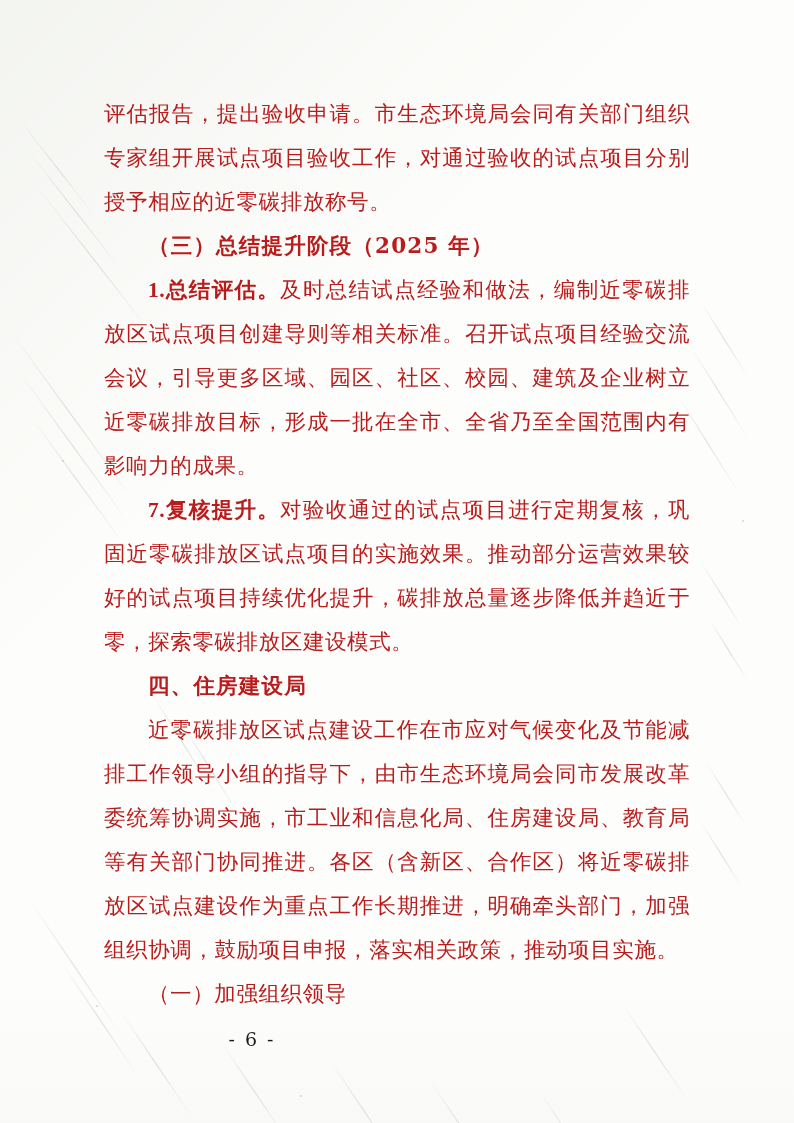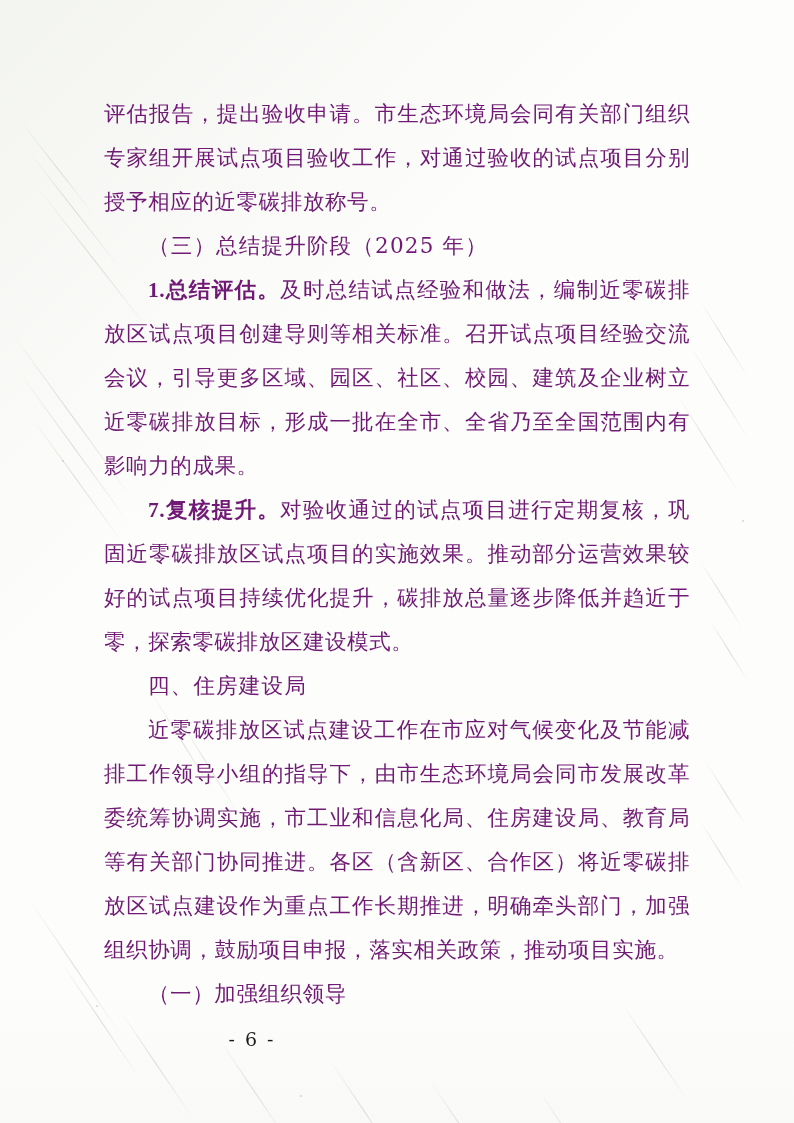--- a/index.html
+++ b/index.html
@@ -41,31 +41,31 @@
   .content {
     position: absolute;
     left: 104px;
     top: 92px;
     width: 586px;
   }
   p {
     margin: 0;
     font-size: 21.5px;
     line-height: 44px;
-    color: #701a75;
+    color: #b91c1c;
     letter-spacing: 0.6px;
     text-align: justify;
     text-justify: inter-character;
     font-family: "DejaVu Serif", serif;
   }
   p.indent2 {
     text-indent: 44px;
   }
   p.heading {
-    font-weight: normal;
+    font-weight: bold;
     letter-spacing: 1.2px;
   }
   .bold-run {
     font-weight: bold;
     font-family: Liberation Serif, serif;
   }
   .page-number {
     position: absolute;
     left: 0;
     right: 0;

